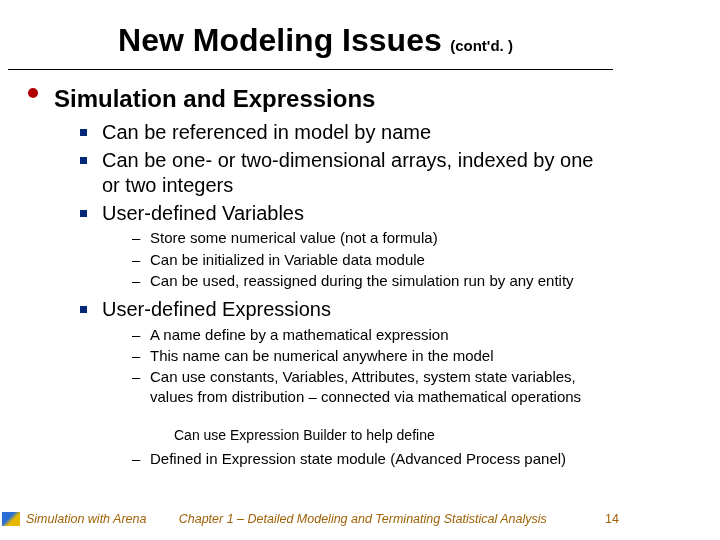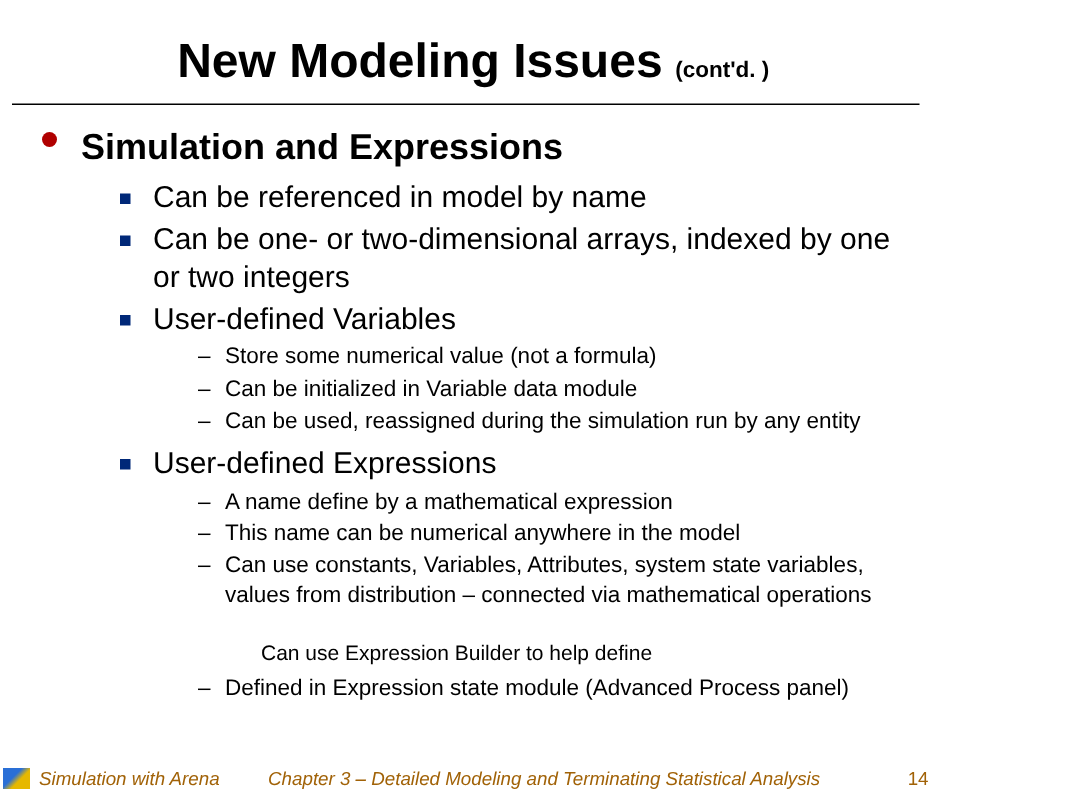--- a/index.html
+++ b/index.html
@@ -220,17 +220,17 @@
         </div>
 
       </div>
     </div>
 
   </div>
 
   <div class="footer">
     <div class="footer-icon"></div>
     <div class="footer-left">Simulation with Arena</div>
-    <div class="footer-center">Chapter 3 – Detailed Modeling and Terminating Statistical Analysis</div>
+    <div class="footer-center">Chapter 1 – Detailed Modeling and Terminating Statistical Analysis</div>
     <div class="footer-right">14</div>
   </div>
 
 </div>
 
 </body></html>

